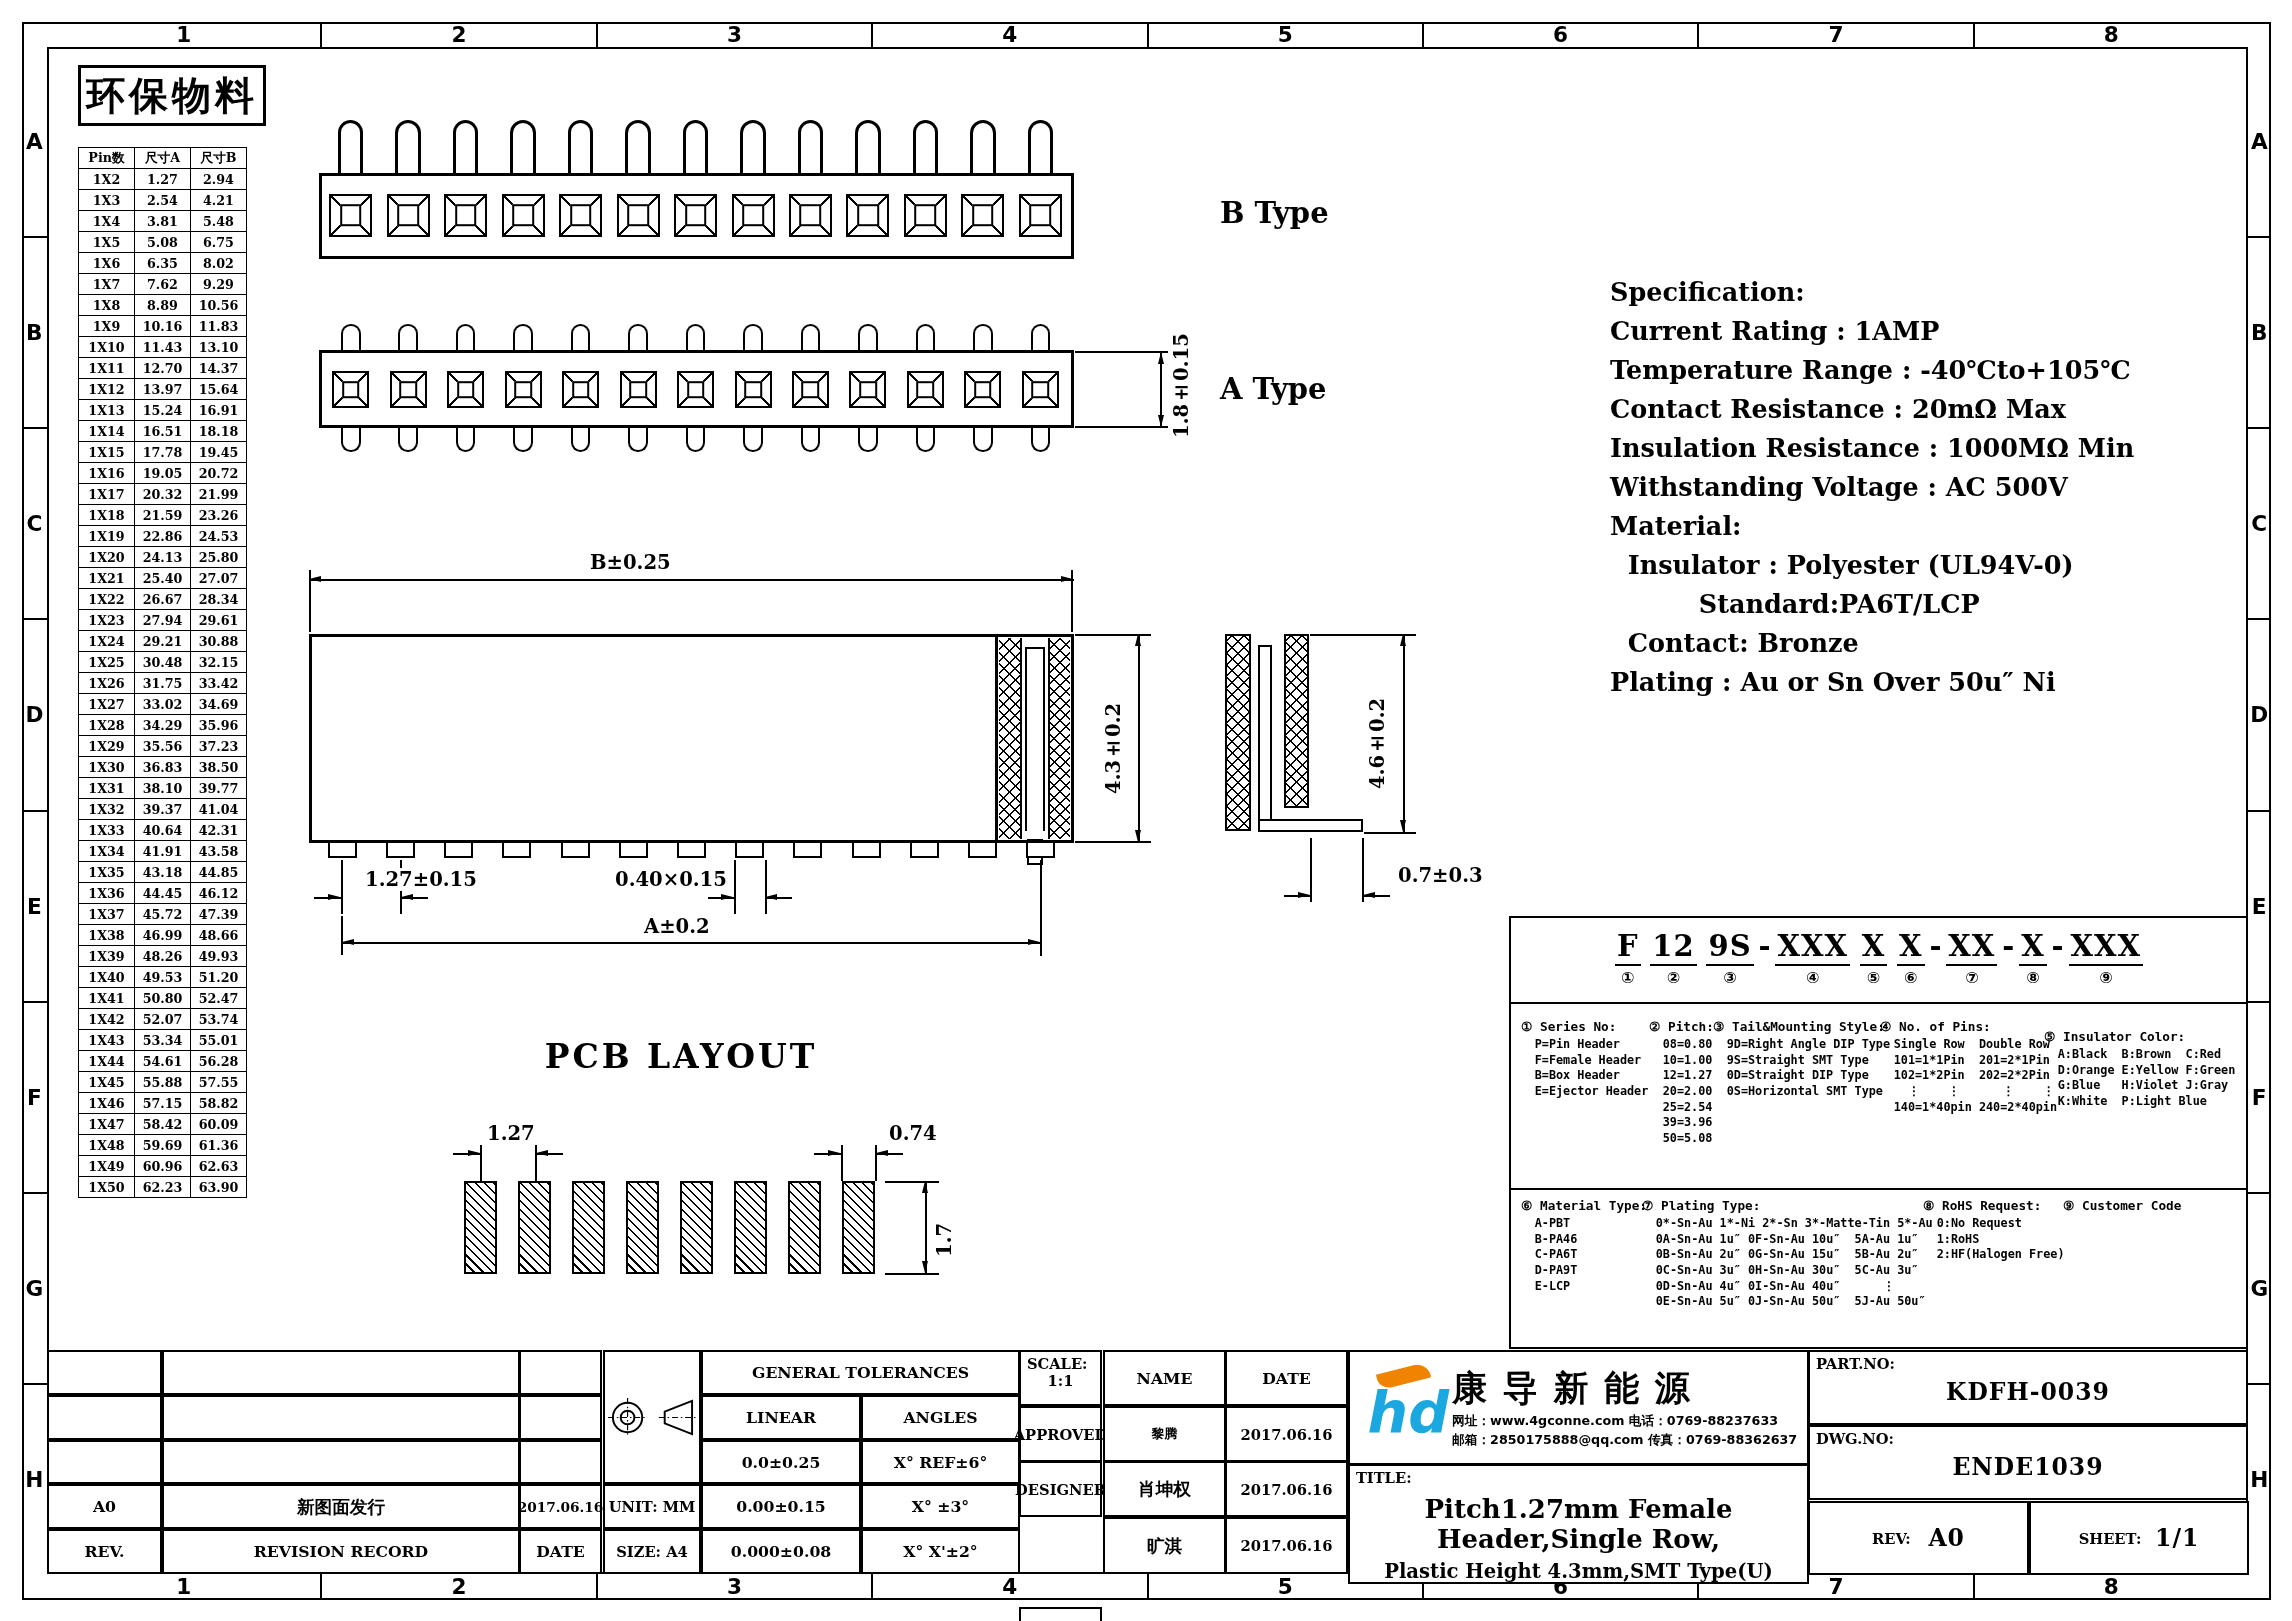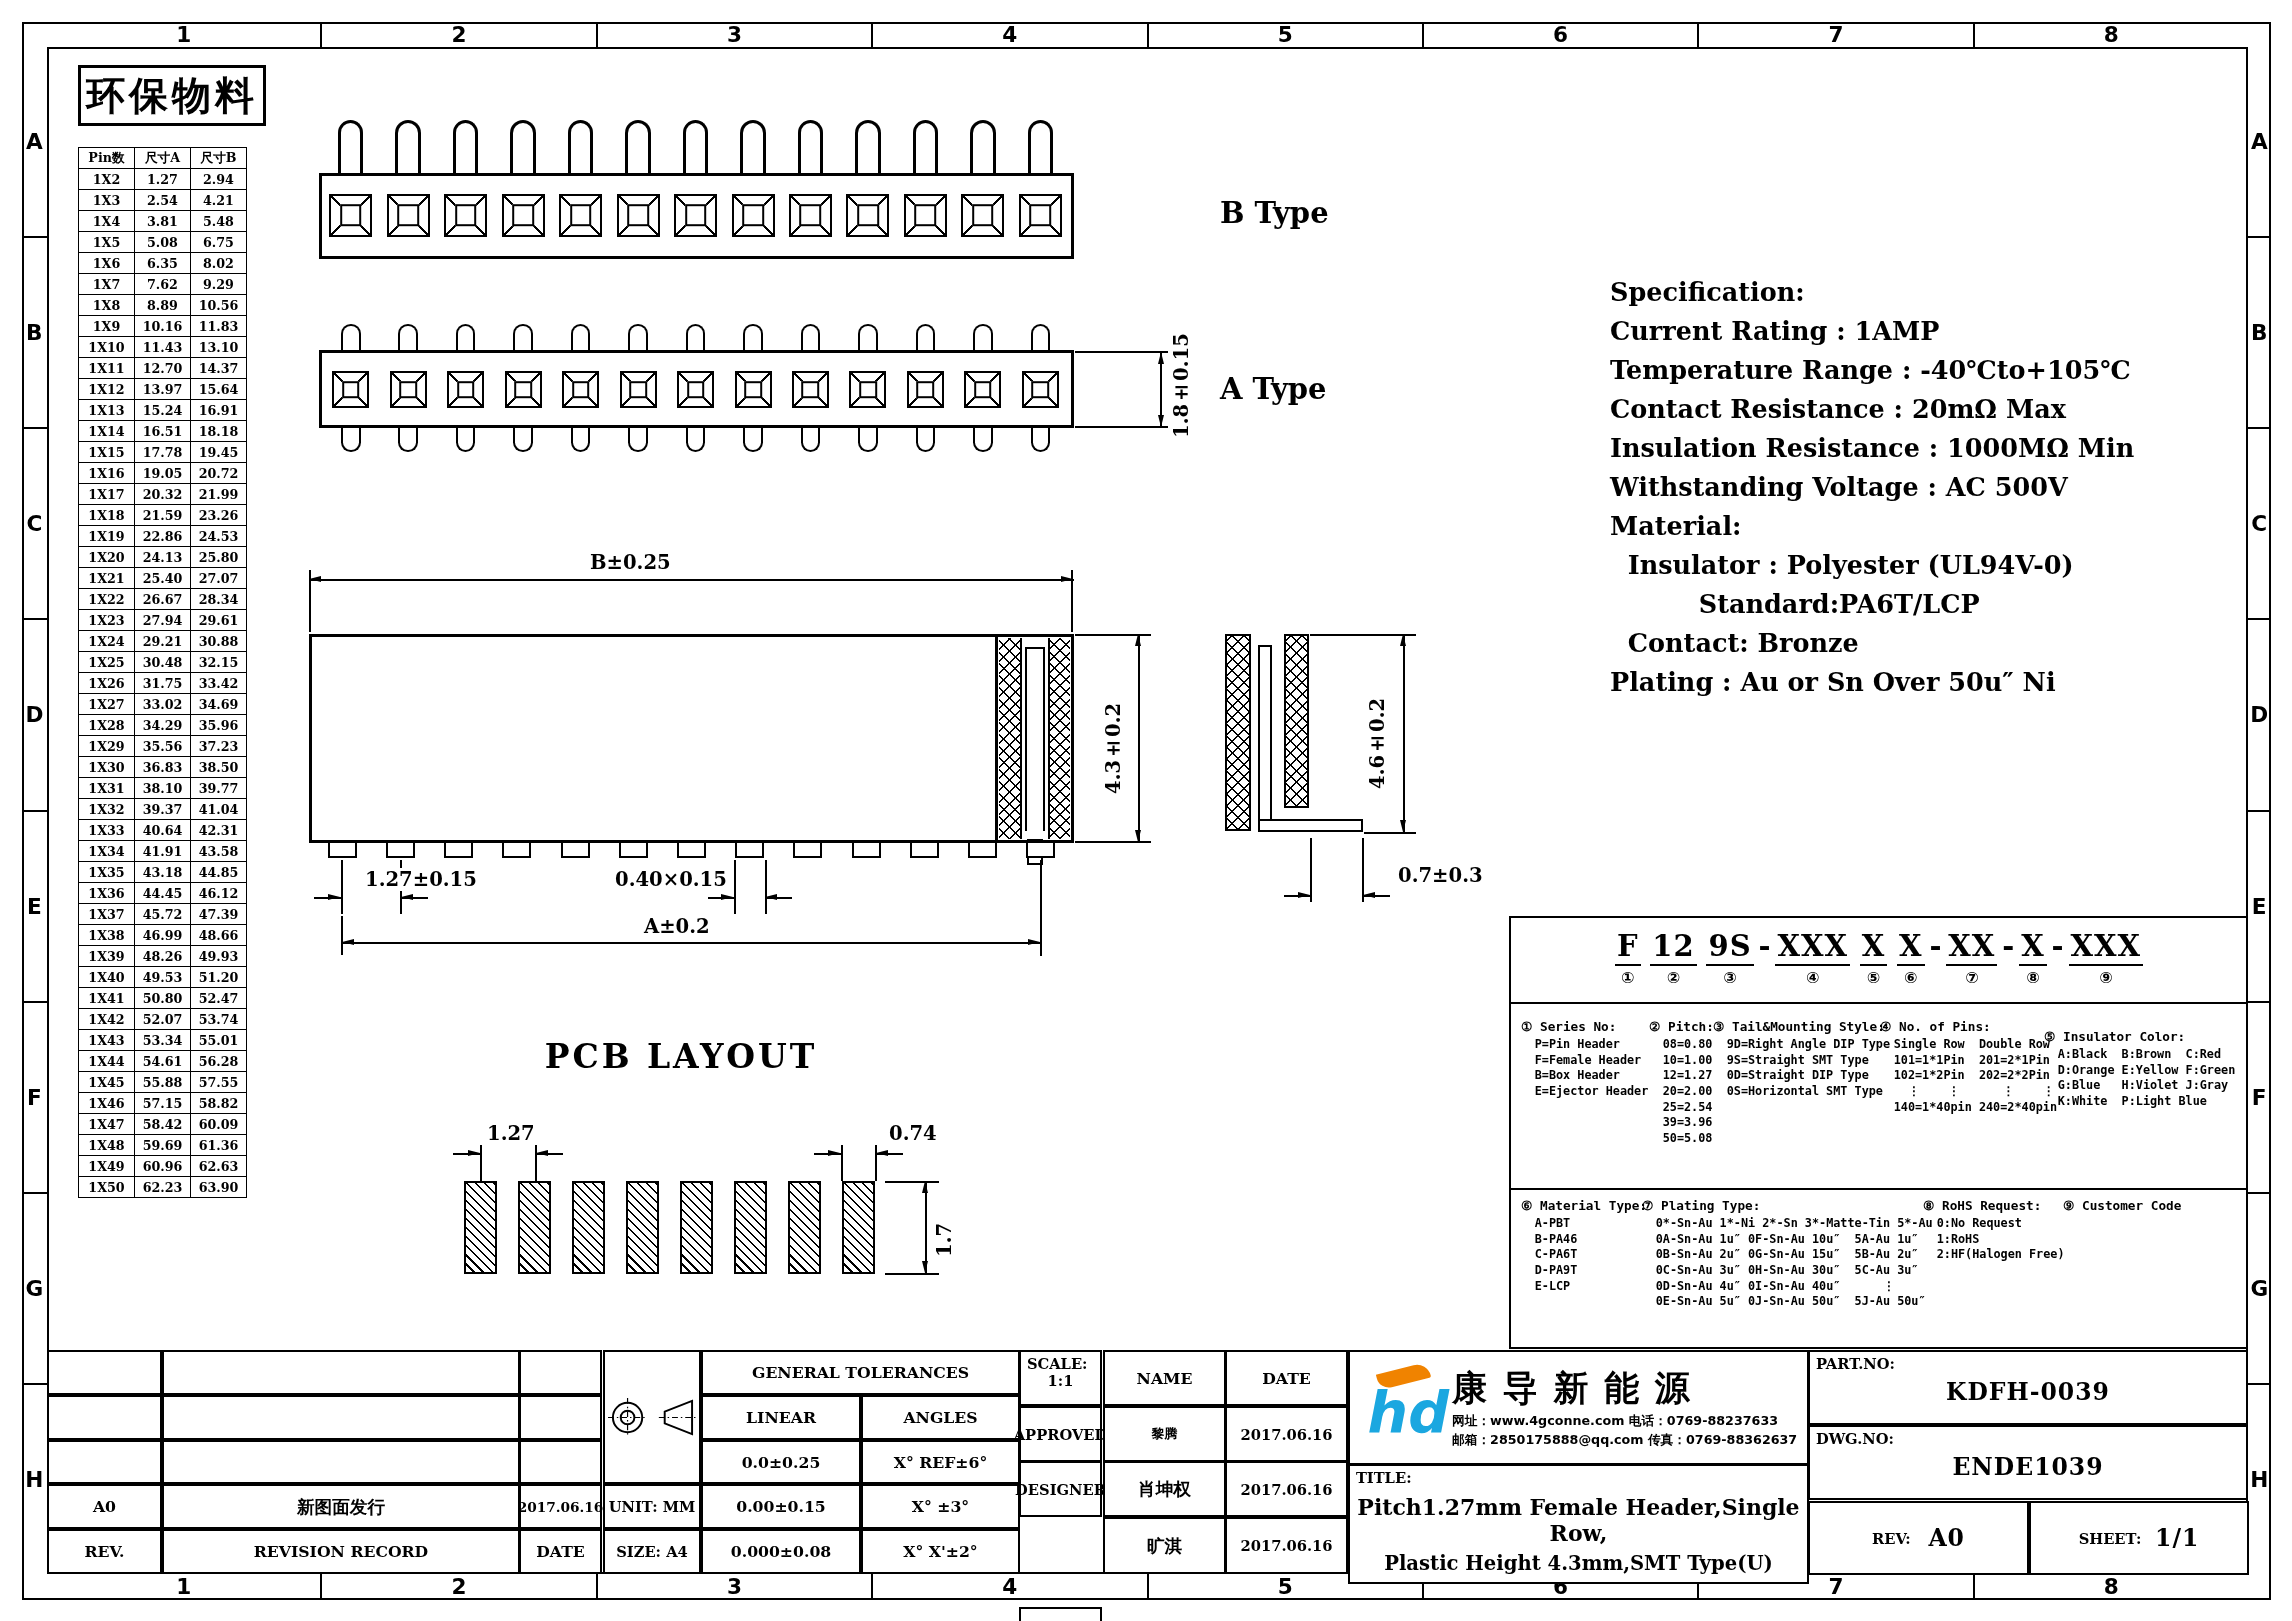--- a/index.html
+++ b/index.html
@@ -1011,21 +1011,21 @@
       <div class="logo-hd" style="position:absolute;left:7.8px;top:21.6px;">hd</div>
     </div>
     <div style="margin-left:7px;text-align:left;">
       <div class="cname">康导新能源</div>
       <div class="contact">网址：www.4gconne.com    电话：0769-88237633</div>
       <div class="contact">邮箱：2850175888@qq.com 传真：0769-88362637</div>
     </div>
   </div>
   <div class="tb lab" style="left:1348px;top:1464px;width:461px;height:120px;flex-direction:column;">
     <span>TITLE:</span>
-    <span style="align-self:center;font-size:22px;margin-top:7.8px;">Pitch1.27mm Female Header,Single Row,</span>
+    <span style="align-self:center;font-size:26px;margin-top:7.8px;">Pitch1.27mm Female Header,Single Row,</span>
     <span style="align-self:center;font-size:19.6px;margin-top:5.9px;">Plastic Height 4.3mm,SMT Type(U)</span>
   </div>
 
   <div class="tb lab" style="left:1808px;top:1350px;width:440px;height:75px;flex-direction:column;">
     <span>PART.NO:</span>
     <span class="big" style="align-self:center;margin-top:5.9px;">KDFH-0039</span>
   </div>
   <div class="tb lab" style="left:1808px;top:1425px;width:440px;height:75px;flex-direction:column;">
     <span>DWG.NO:</span>
     <span class="big" style="align-self:center;margin-top:5.9px;">ENDE1039</span>

